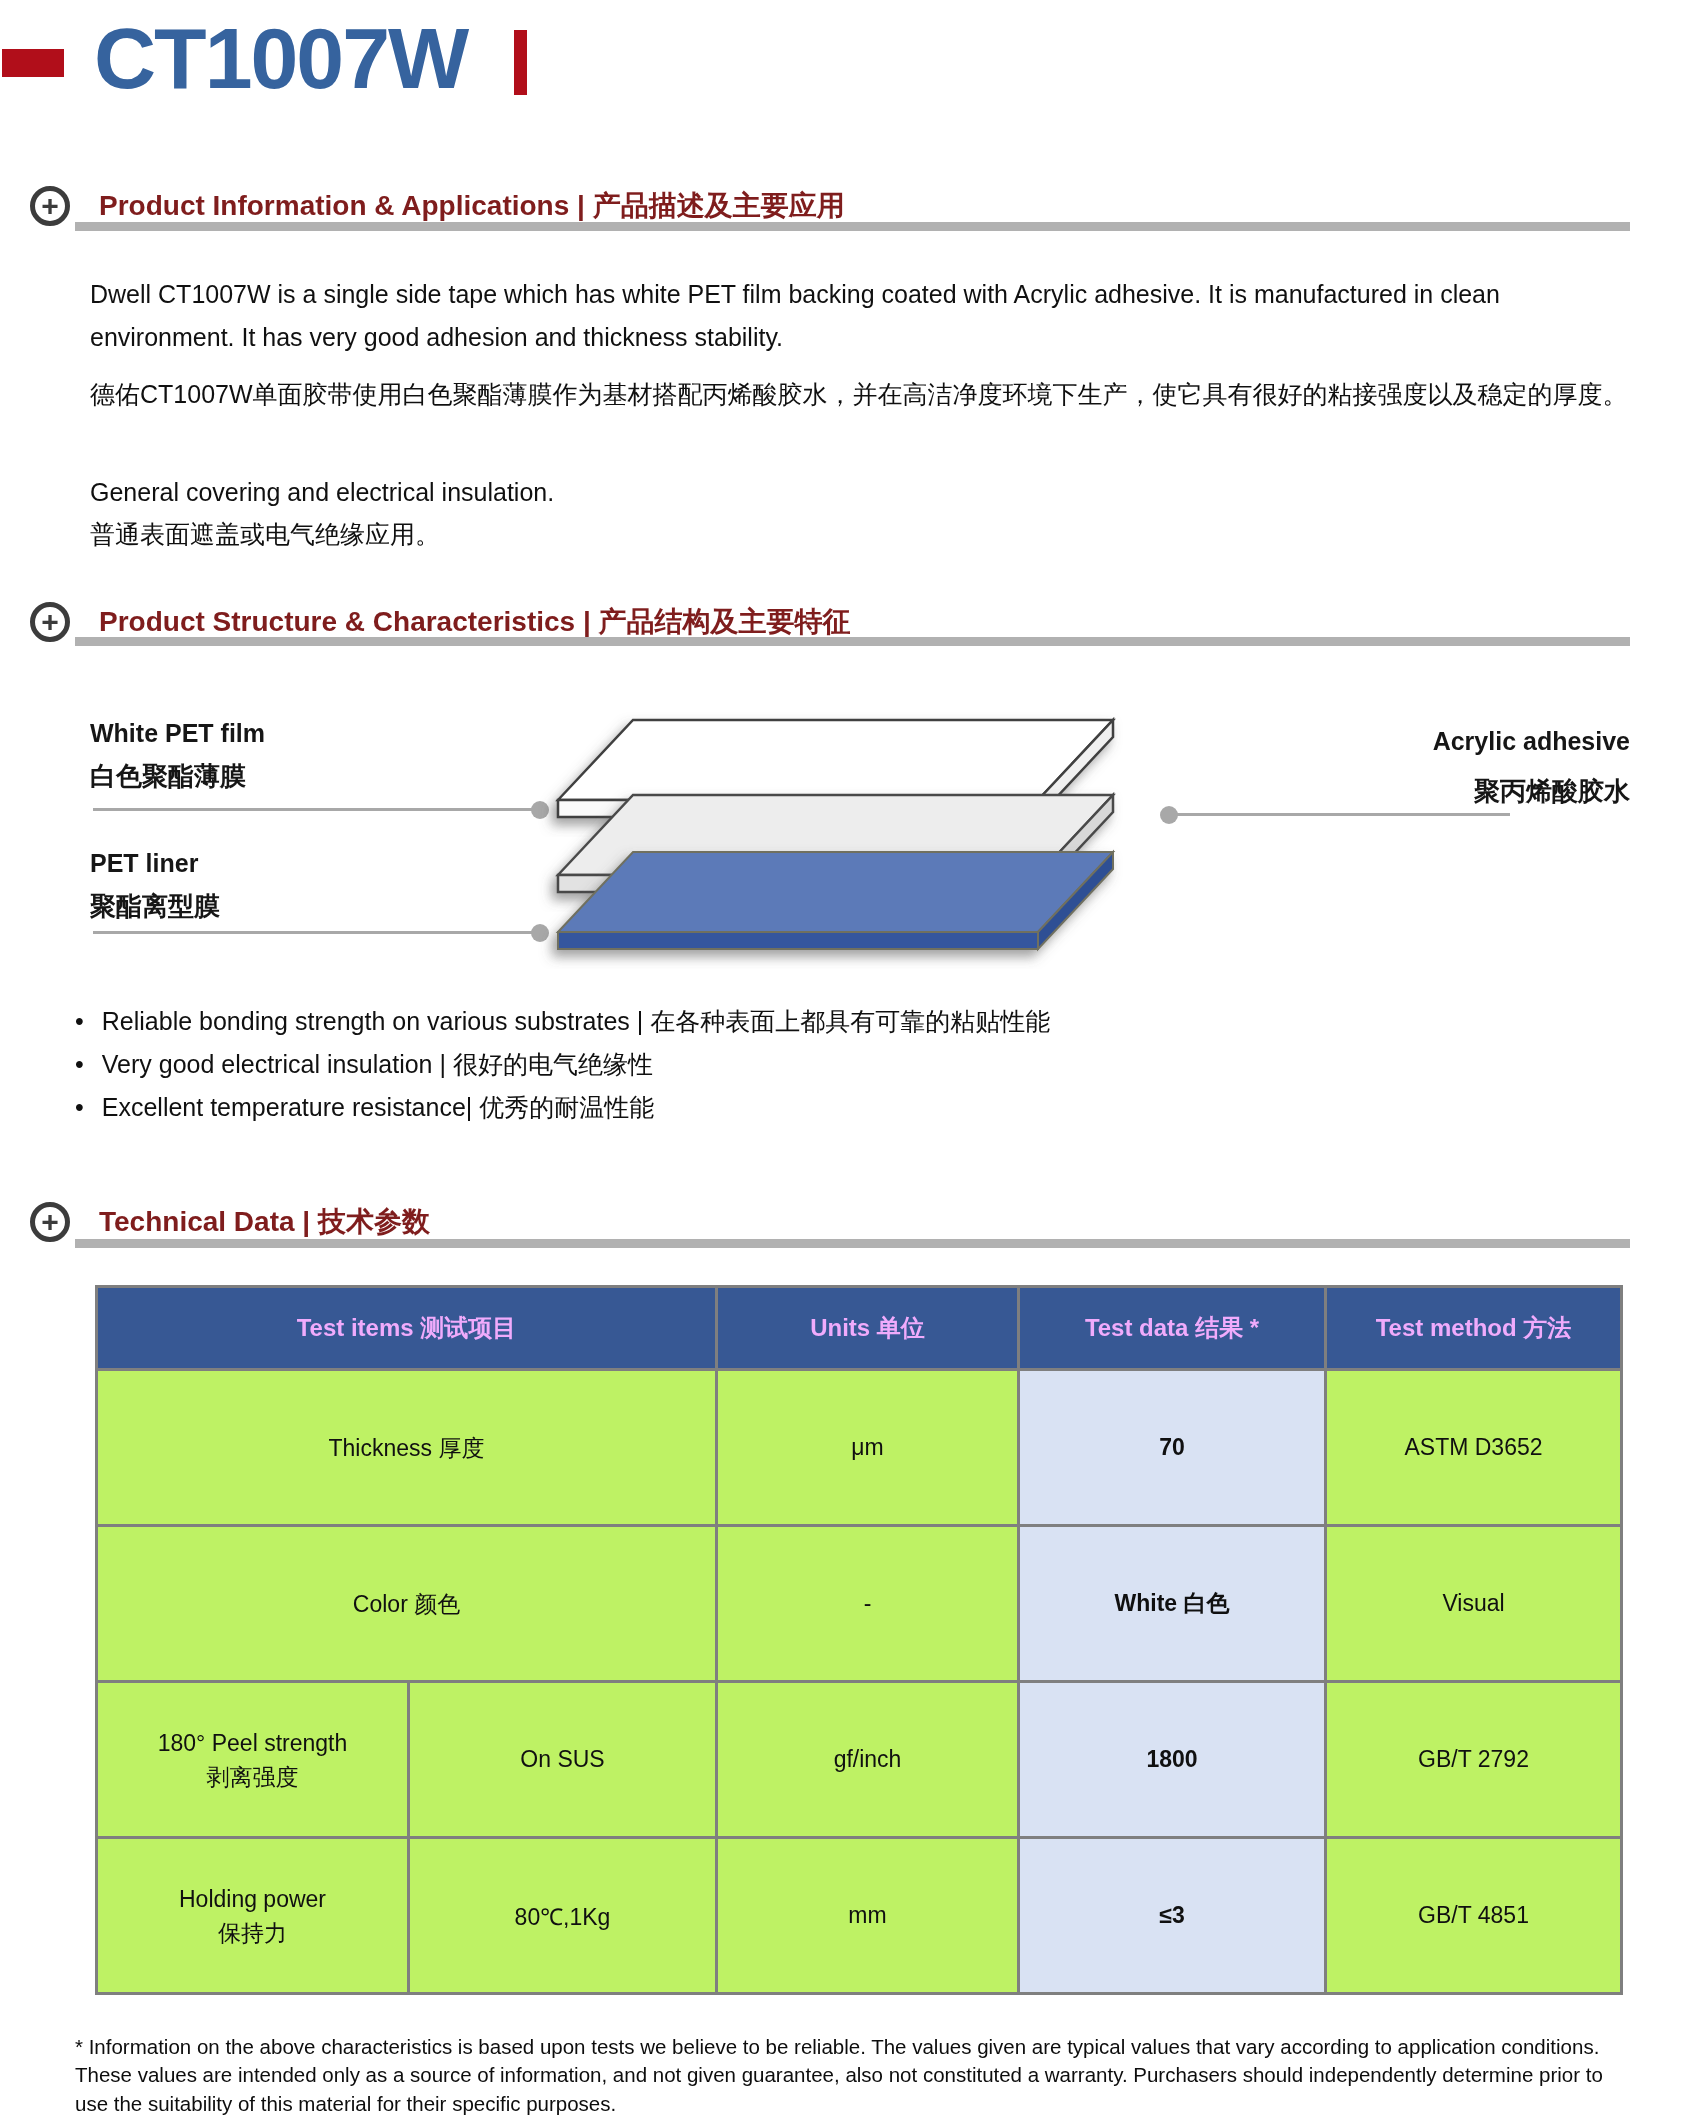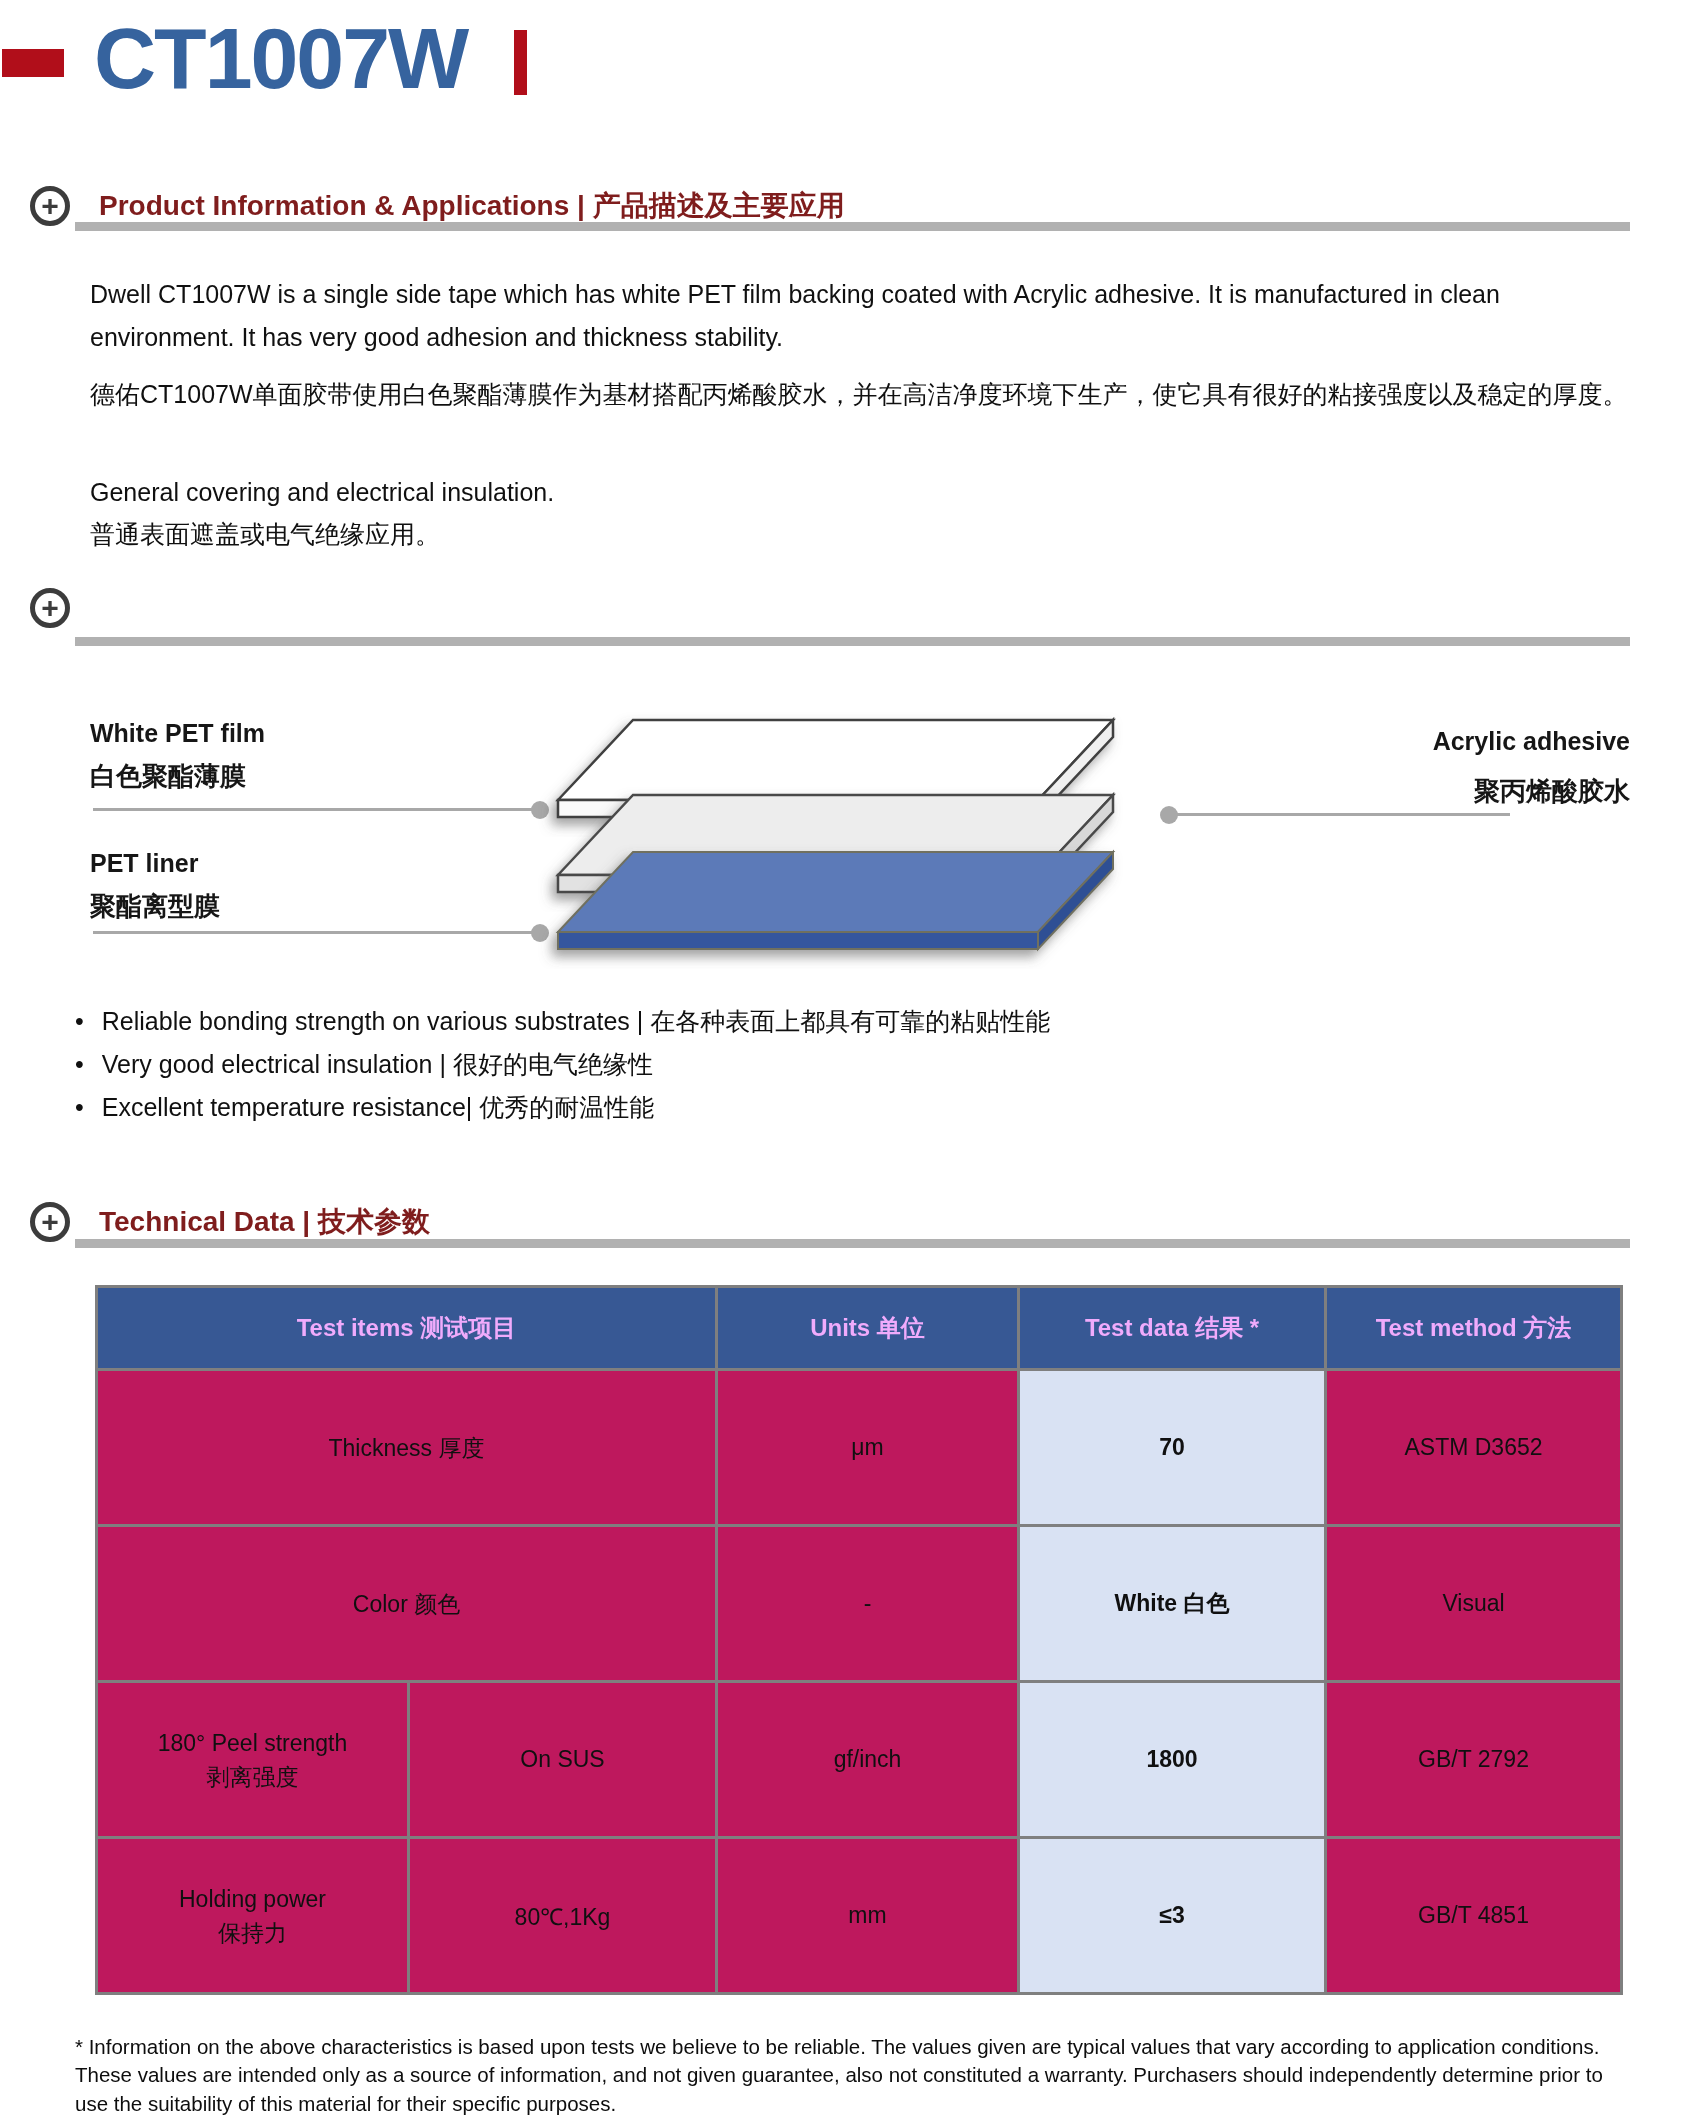--- a/index.html
+++ b/index.html
@@ -35,21 +35,21 @@
 
   
   .bullets{position:absolute;left:75px;width:1540px;}
   .bullet{font-size:25px;line-height:43px;color:#101010;display:flex;}
   .bullet::before{content:"•";margin-right:18px;font-size:25px;}
 
   
   .tech-table{position:absolute;left:95px;top:1285px;width:1525px;border-collapse:collapse;table-layout:fixed;}
   .tech-table td,.tech-table th{border:3px solid #7f7f7f;text-align:center;vertical-align:middle;font-size:23px;color:#101010;padding:0;}
   .tech-table th{background:#375894;color:#f0abfc;font-weight:bold;font-size:24px;height:80px;}
-  .tech-table td{height:153px;background:#be185d;}
+  .tech-table td{height:153px;background:#bef264;}
   .tech-table td.data-col{background:#d9e2f3;font-weight:bold;}
   .item-cell{white-space:pre-line;line-height:34px;}
 
   
   .footnote{position:absolute;left:75px;top:2012px;width:1565px;font-size:20.5px;line-height:28.5px;color:#0d0d0d;}
 </style>
 </head>
 <body>
 
 <div class="page">
@@ -66,20 +66,21 @@
   </div>
   <div class="rule" style="top:222px;"></div>
 
   <p class="para" style="top:248px;">Dwell CT1007W is a single side tape which has white PET film backing coated with Acrylic adhesive. It is manufactured in clean environment. It has very good adhesion and thickness stability.</p>
   <p class="para cnp" style="top:348px;">德佑CT1007W单面胶带使用白色聚酯薄膜作为基材搭配丙烯酸胶水，并在高洁净度环境下生产，使它具有很好的粘接强度以及稳定的厚度。</p>
   <p class="para" style="top:446px;">General covering and electrical insulation.</p>
   <p class="para cnp" style="top:488px;">普通表面遮盖或电气绝缘应用。</p>
 
   <div class="sec-head" style="top:588px;">
     <span class="plus-icon">+</span>
+    <h2 class="sec-title">Product Structure &amp; Characteristics | 产品结构及主要特征</h2>
   </div>
   <div class="rule" style="top:637px;"></div>
 
   <div class="layer-label" style="left:90px;top:718px;">
     <div class="en">White PET film</div>
     <div class="cn" style="margin-top:13px;">白色聚酯薄膜</div>
   </div>
   <div class="conn" style="left:93px;top:808px;width:447px;"></div>
   <div class="dot" style="left:531px;top:801px;"></div>
 

